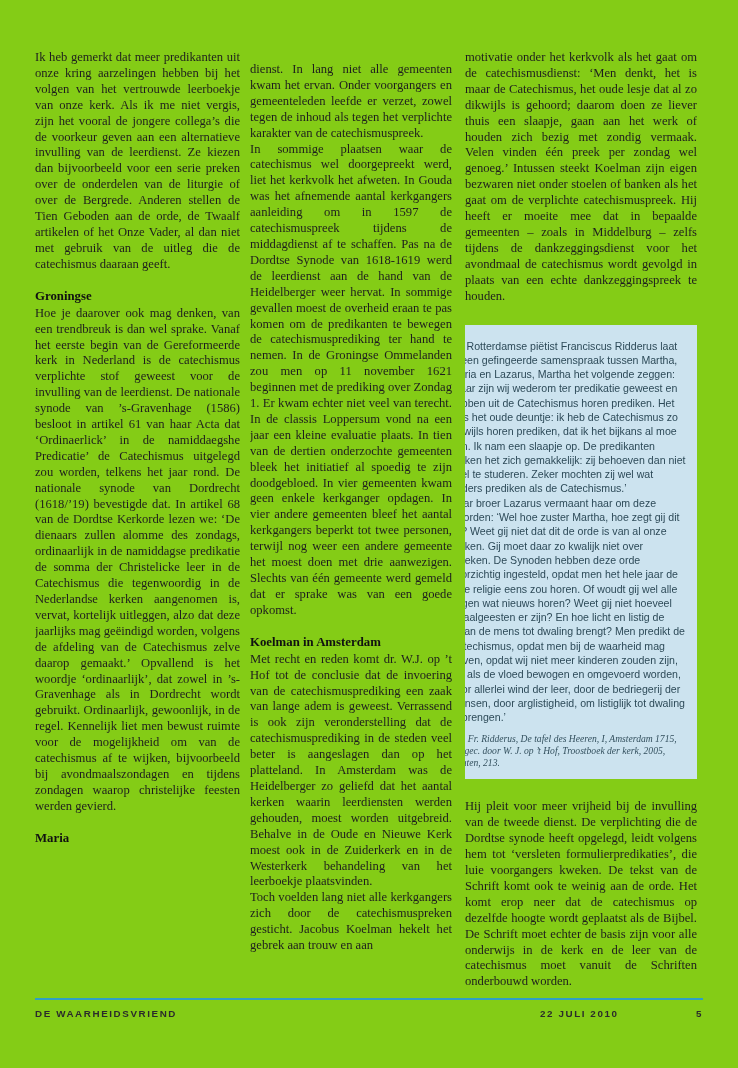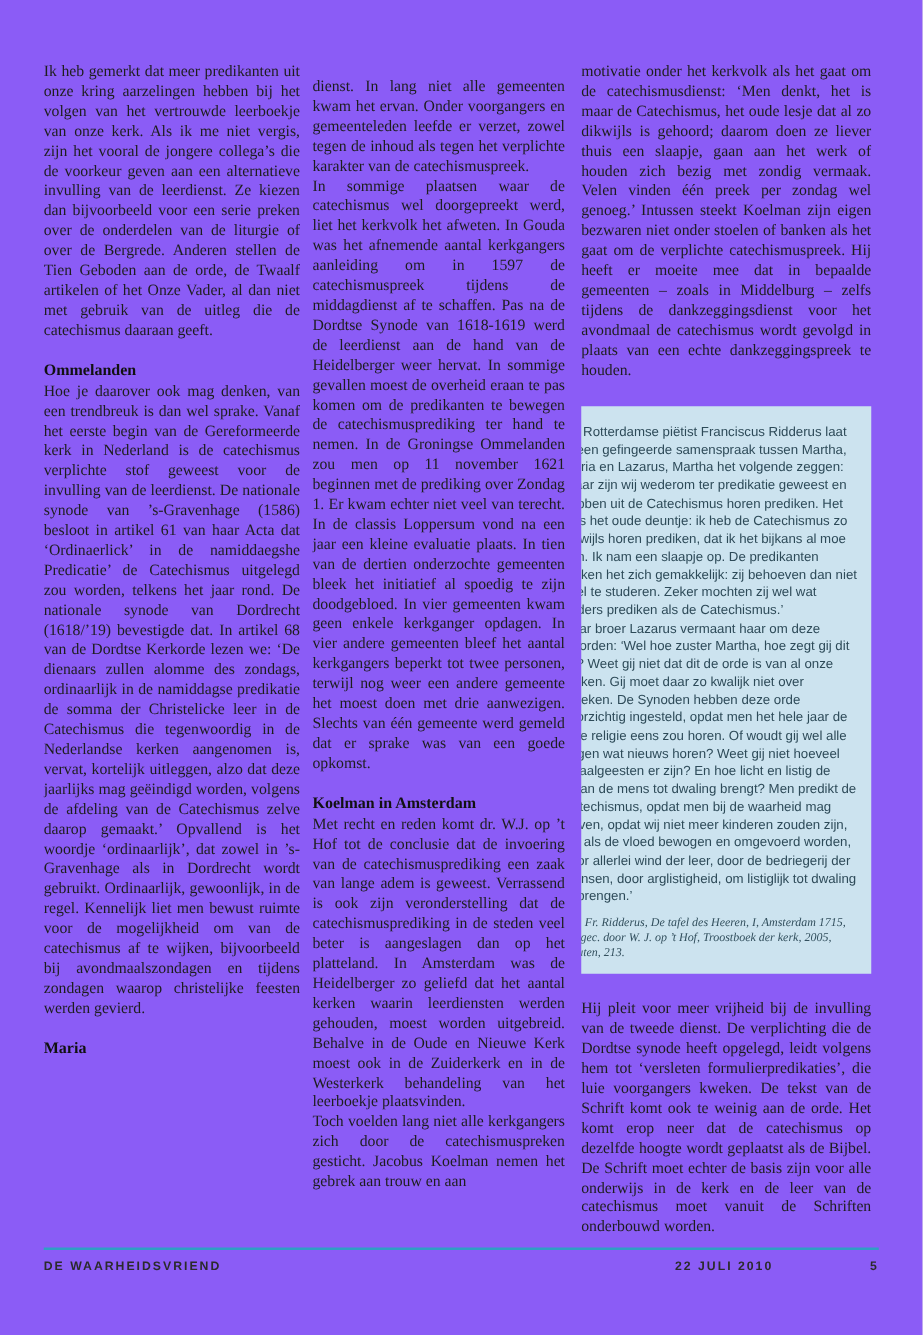--- a/index.html
+++ b/index.html
@@ -1,17 +1,17 @@
 <!DOCTYPE html>
 <html style="--box_bg: #cce3ef; --rule: #2f9fc4;"><head>
 <meta charset="utf-8">
 <style>
   html,body{margin:0;padding:0;background:#e8e8e8;}
   .page{
-    position:relative; width:738px; height:1068px; background:#8b5cf6;
+    position:relative; width:738px; height:1068px; background:#84cc16;
     margin:0 auto; overflow:hidden;
     font-family:"Liberation Serif", serif; color:#1e1e1e;
   }
   .col{position:absolute; top:50px; height:945px; overflow:hidden;}
   .col1{left:35px;  width:205px;}
   .col2{left:250px; width:202px;margin-top:12px;}
   .col3{left:465px; width:232px;}
   .body{
     margin:0; font-size:12.6px; line-height:15.9px;
     text-align:justify; hyphens:auto; -webkit-hyphens:auto;
@@ -48,31 +48,31 @@
   .f-date{left:505px;}
   .f-page{right:0; letter-spacing:0;}
 </style>
 </head>
 <body>
 
 <div class="page" lang="nl">
 
   <div class="col col1">
     <p class="body">Ik heb gemerkt dat meer predikanten uit onze kring aarzelingen hebben bij het volgen van het vertrouwde leerboekje van onze kerk. Als ik me niet vergis, zijn het vooral de jongere collega’s die de voorkeur geven aan een alternatieve invulling van de leerdienst. Ze kiezen dan bijvoorbeeld voor een serie preken over de onderdelen van de liturgie of over de Bergrede. Anderen stellen de Tien Geboden aan de orde, de Twaalf artikelen of het Onze Vader, al dan niet met gebruik van de uitleg die de catechismus daaraan geeft.</p>
-    <h3 class="head">Ommelanden</h3>
+    <h3 class="head">Groningse</h3>
     <p class="body">Hoe je daarover ook mag denken, van een trendbreuk is dan wel sprake. Vanaf het eerste begin van de Gereformeerde kerk in Nederland is de catechismus verplichte stof geweest voor de invulling van de leerdienst. De nationale synode van ’s-Gravenhage (1586) besloot in artikel 61 van haar Acta dat ‘Ordinaerlick’ in de namiddaegshe Predicatie’ de Catechismus uitgelegd zou worden, telkens het jaar rond. De nationale synode van Dordrecht (1618/’19) bevestigde dat. In artikel 68 van de Dordtse Kerkorde lezen we: ‘De dienaars zullen alomme des zondags, ordinaarlijk in de namiddagse predikatie de somma der Christelicke leer in de Catechismus die tegenwoordig in de Nederlandse kerken aangenomen is, vervat, kortelijk uitleggen, alzo dat deze jaarlijks mag geëindigd worden, volgens de afdeling van de Catechismus zelve daarop gemaakt.’ Opvallend is het woordje ‘ordinaarlijk’, dat zowel in ’s-Gravenhage als in Dordrecht wordt gebruikt. Ordinaarlijk, gewoonlijk, in de regel. Kennelijk liet men bewust ruimte voor de mogelijkheid om van de catechismus af te wijken, bijvoorbeeld bij avondmaalszondagen en tijdens zondagen waarop christelijke feesten werden gevierd.</p>
     <h3 class="head">Maria</h3>
   </div>
 
   <div class="col col2">
     <p class="body">dienst. In lang niet alle gemeenten kwam het ervan. Onder voorgangers en gemeenteleden leefde er verzet, zowel tegen de inhoud als tegen het verplichte karakter van de catechismuspreek.</p>
     <p class="body">In sommige plaatsen waar de catechismus wel doorgepreekt werd, liet het kerkvolk het afweten. In Gouda was het afnemende aantal kerkgangers aanleiding om in 1597 de catechismuspreek tijdens de middagdienst af te schaffen. Pas na de Dordtse Synode van 1618-1619 werd de leerdienst aan de hand van de Heidelberger weer hervat. In sommige gevallen moest de overheid eraan te pas komen om de predikanten te bewegen de catechismusprediking ter hand te nemen. In de Groningse Ommelanden zou men op 11 november 1621 beginnen met de prediking over Zondag 1. Er kwam echter niet veel van terecht. In de classis Loppersum vond na een jaar een kleine evaluatie plaats. In tien van de dertien onderzochte gemeenten bleek het initiatief al spoedig te zijn doodgebloed. In vier gemeenten kwam geen enkele kerkganger opdagen. In vier andere gemeenten bleef het aantal kerkgangers beperkt tot twee personen, terwijl nog weer een andere gemeente het moest doen met drie aanwezigen. Slechts van één gemeente werd gemeld dat er sprake was van een goede opkomst.</p>
     <h3 class="head">Koelman in Amsterdam</h3>
     <p class="body">Met recht en reden komt dr. W.J. op ’t Hof tot de conclusie dat de invoering van de catechismusprediking een zaak van lange adem is geweest. Verrassend is ook zijn veronderstelling dat de catechismusprediking in de steden veel beter is aangeslagen dan op het platteland. In Amsterdam was de Heidelberger zo geliefd dat het aantal kerken waarin leerdiensten werden gehouden, moest worden uitgebreid. Behalve in de Oude en Nieuwe Kerk moest ook in de Zuiderkerk en in de Westerkerk behandeling van het leerboekje plaatsvinden.</p>
-    <p class="body">Toch voelden lang niet alle kerkgangers zich door de catechismuspreken gesticht. Jacobus Koelman nemen het gebrek aan trouw en aan</p>
+    <p class="body">Toch voelden lang niet alle kerkgangers zich door de catechismuspreken gesticht. Jacobus Koelman hekelt het gebrek aan trouw en aan</p>
   </div>
 
   <div class="col col3">
     <p class="body">motivatie onder het kerkvolk als het gaat om de catechismusdienst: ‘Men denkt, het is maar de Catechismus, het oude lesje dat al zo dikwijls is gehoord; daarom doen ze liever thuis een slaapje, gaan aan het werk of houden zich bezig met zondig vermaak. Velen vinden één preek per zondag wel genoeg.’ Intussen steekt Koelman zijn eigen bezwaren niet onder stoelen of banken als het gaat om de verplichte catechismuspreek. Hij heeft er moeite mee dat in bepaalde gemeenten – zoals in Middelburg – zelfs tijdens de dankzeggingsdienst voor het avondmaal de catechismus wordt gevolgd in plaats van een echte dankzeggingspreek te houden.</p>
     <aside class="quote-box">
       <p>De Rotterdamse piëtist Franciscus Ridderus laat in een gefingeerde samenspraak tussen Martha, Maria en Lazarus, Martha het volgende zeggen: ‘Daar zijn wij wederom ter predikatie geweest en hebben uit de Catechismus horen prediken. Het was het oude deuntje: ik heb de Catechismus zo dikwijls horen prediken, dat ik het bijkans al moe ben. Ik nam een slaapje op. De predikanten maken het zich gemakkelijk: zij behoeven dan niet veel te studeren. Zeker mochten zij wel wat anders prediken als de Catechismus.’</p>
       <p>Haar broer Lazarus vermaant haar om deze woorden: ‘Wel hoe zuster Martha, hoe zegt gij dit zo? Weet gij niet dat dit de orde is van al onze kerken. Gij moet daar zo kwalijk niet over spreken. De Synoden hebben deze orde voorzichtig ingesteld, opdat men het hele jaar de hele religie eens zou horen. Of woudt gij wel alle dagen wat nieuws horen? Weet gij niet hoeveel dwaalgeesten er zijn? En hoe licht en listig de satan de mens tot dwaling brengt? Men predikt de Catechismus, opdat men bij de waarheid mag blijven, opdat wij niet meer kinderen zouden zijn, die als de vloed bewogen en omgevoerd worden, door allerlei wind der leer, door de bedriegerij der mensen, door arglistigheid, om listiglijk tot dwaling te brengen.’</p>
       <p class="citation">Uit: Fr. Ridderus, De tafel des Heeren, I, Amsterdam 1715, 26, gec. door W. J. op ’t Hof, Troostboek der kerk, 2005, Houten, 213.</p>
     </aside>
     <p class="body">Hij pleit voor meer vrijheid bij de invulling van de tweede dienst. De verplichting die de Dordtse synode heeft opgelegd, leidt volgens hem tot ‘versleten formulierpredikaties’, die luie voorgangers kweken. De tekst van de Schrift komt ook te weinig aan de orde. Het komt erop neer dat de catechismus op dezelfde hoogte wordt geplaatst als de Bijbel. De Schrift moet echter de basis zijn voor alle onderwijs in de kerk en de leer van de catechismus moet vanuit de Schriften onderbouwd worden.</p>

